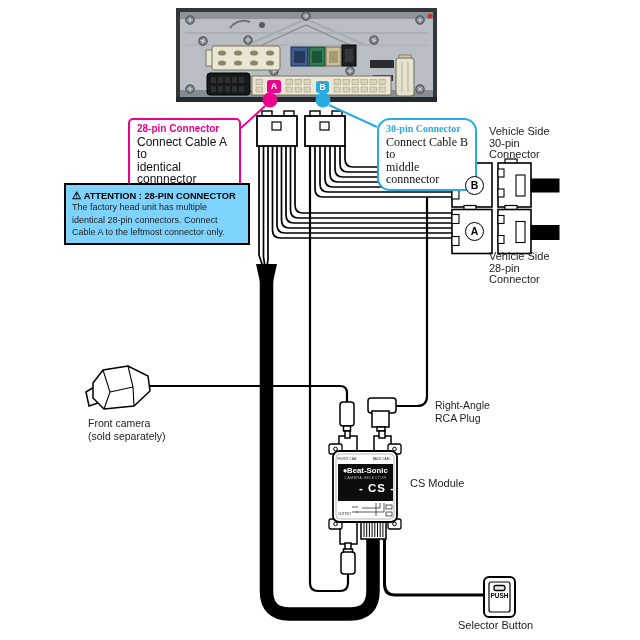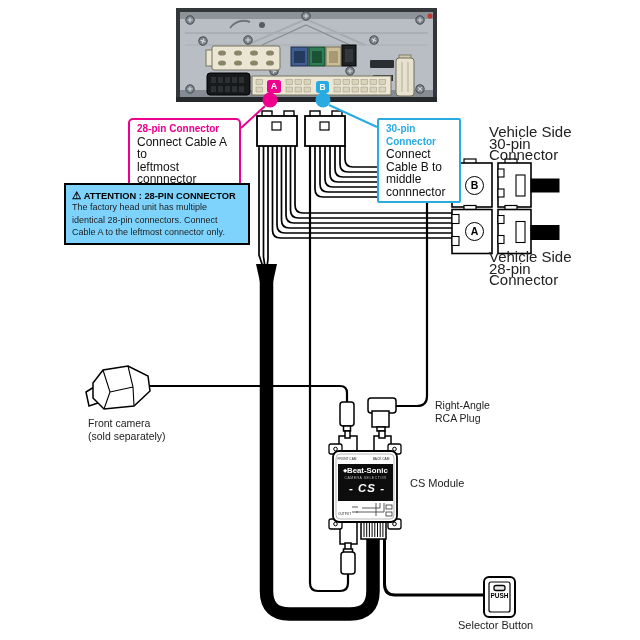--- a/index.html
+++ b/index.html
@@ -6,21 +6,21 @@
   #stage{position:relative;width:640px;height:640px;background:#fff;
          font-family:"Liberation Sans",sans-serif;overflow:hidden;}
   .abs{position:absolute;}
   svg{position:absolute;left:0;top:0;}
   .callout{box-sizing:border-box;background:#fff;border-radius:5px;padding:3px 7px;line-height:12.5px;}
   .callout .ttl{font-weight:bold;font-size:10px;}
   .callout .ln{font-size:12px;color:#111;}
   .attn{box-sizing:border-box;border:2px solid #000;background:#7dd3fc;padding:4px 6px;}
   .attn .ttl{font-weight:bold;font-size:9.3px;color:#000;white-space:nowrap;}
   .attn .ln{font-size:9px;color:#222;line-height:12.6px;white-space:nowrap;}
-  .sideLbl{font-size:15px;color:#222;line-height:11.5px;}
+  .sideLbl{font-size:11px;color:#222;line-height:11.5px;}
   .plainLbl{font-size:10.5px;color:#222;line-height:13px;}
   .badge{color:#fff;font-weight:bold;text-align:center;border-radius:2.5px;}
   .circleLtr{box-sizing:content-box;width:17px;height:17px;border:1.6px solid #000;border-radius:50%;
              background:#fff;text-align:center;font-weight:bold;font-size:10.5px;line-height:17px;color:#000;}
   .modTxt{text-align:center;color:#fff;}
 </style>
 </head>
 <body>
 
 <div id="stage">
@@ -278,24 +278,24 @@
     <circle cx="323" cy="100" r="7.5" fill="#29abe2"></circle>
   </g>
 </svg>
 
 <div class="abs badge" style="left:267px;top:80px;width:14px;height:13px;background:#ec008c;font-size:9px;line-height:13px;">A</div>
 <div class="abs badge" style="left:316px;top:81px;width:13px;height:12px;background:#29abe2;font-size:8.5px;line-height:12px;">B</div>
 
 <div class="abs callout" style="left:128px;top:118px;width:113px;border:2.2px solid #ec008c;">
   <div class="ttl" style="color:#ec008c;">28-pin Connector</div>
   <div class="ln">Connect Cable A to</div>
-  <div class="ln">leftmost connnector</div>
-</div>
-
-<div class="abs callout" style="left:377px;top:118px;width:84px;border:2.2px solid #29abe2;border-radius:2px;">
+  <div class="ln">identical connnector</div>
+</div>
+
+<div class="abs callout" style="left:377px;top:118px;width:100px;border:2.2px solid #29abe2;border-radius:13px;font-family:Liberation Serif, serif;">
   <div class="ttl" style="color:#29abe2;">30-pin Connector</div>
   <div class="ln">Connect Cable B to</div>
   <div class="ln">middle connnector</div>
 </div>
 
 <div class="abs attn" style="left:64px;top:183px;width:186px;">
   <div class="ttl">
     <span style="font-size:10.5px;">⚠</span>
     <span>ATTENTION :  28-PIN CONNECTOR</span>
   </div>
@@ -329,19 +329,19 @@
 </div>
 
 <div class="abs plainLbl" style="left:410px;top:477px;font-size:11px;">CS Module</div>
 
 <div class="abs" style="left:333px;top:456.5px;width:28px;text-align:center;font-size:3.2px;color:#222;">FRONT CAM</div>
 <div class="abs" style="left:367px;top:456.5px;width:28px;text-align:center;font-size:3.2px;color:#222;">BACK CAM</div>
 <div class="abs modTxt" style="left:338px;top:465.5px;width:55px;font-size:7.8px;font-weight:bold;">
   <span style="font-size:5px;vertical-align:1px;">◆</span><span>Beat-Sonic</span>
 </div>
 <div class="abs modTxt" style="left:338px;top:476px;width:55px;font-size:3.5px;color:#b9b9b9;letter-spacing:0.5px;">CAMERA SELECTOR</div>
-<div class="abs modTxt" style="left:342px;top:481.5px;width:50px;font-size:11.5px;font-weight:bold;letter-spacing:1px;font-style:italic;">- CS -</div>
+<div class="abs modTxt" style="left:352px;top:481.5px;width:50px;font-size:11.5px;font-weight:bold;letter-spacing:1px;">- CS -</div>
 <div class="abs" style="left:338px;top:512px;width:22px;font-size:3.2px;color:#222;">OUTPUT</div>
 
 <div class="abs" style="left:485px;top:592px;width:29px;text-align:center;font-size:6.5px;font-weight:bold;color:#000;">PUSH</div>
 <div class="abs" style="left:458px;top:619px;font-size:11px;color:#222;">Selector Button</div>
 
 </div>
 
 </body></html>

